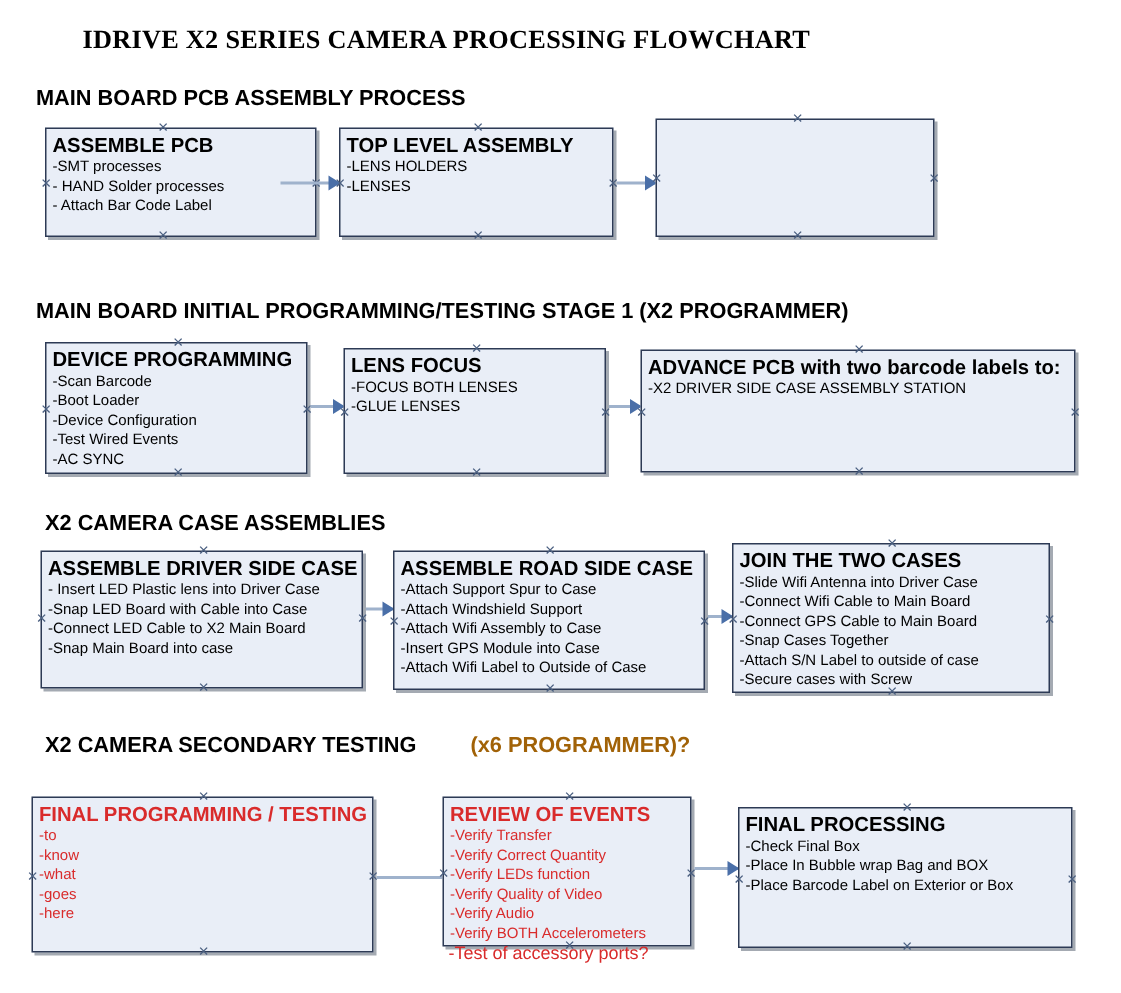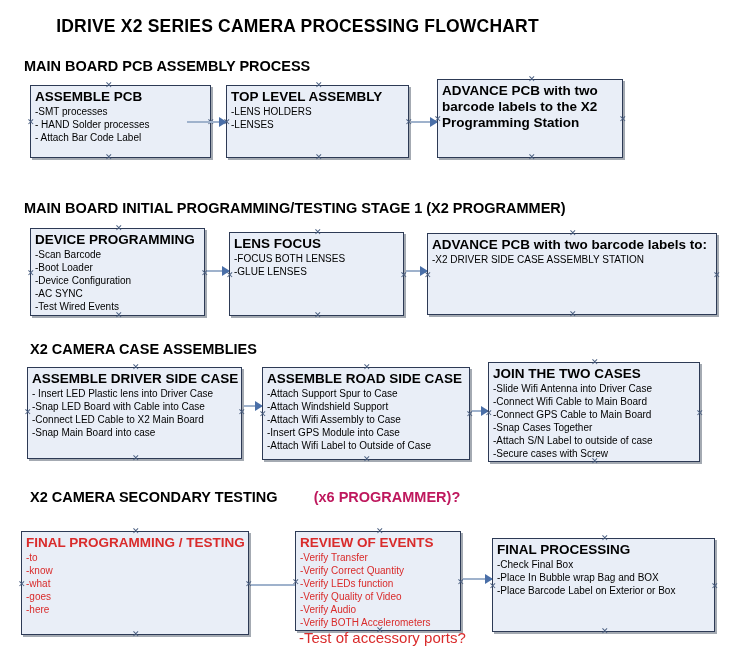--- a/index.html
+++ b/index.html
@@ -12,28 +12,29 @@
     overflow:hidden;
   }
   #canvas{position:absolute;inset:0;}
 
   .doc-title{
     position:absolute;
     left:0;top:16px;width:595px;
     text-align:center;
     font-size:17.5px;font-weight:bold;
     letter-spacing:.2px;
+    font-family:Liberation Serif, serif;
   }
 
   .section-title{
     position:absolute;
     font-size:14.5px;font-weight:bold;
     white-space:nowrap;
   }
-  .section-title .accent{color:#be185d;padding-left:32px;}
+  .section-title .accent{color:#a16207;padding-left:32px;}
 
   
   .box{
     position:absolute;
     background:#e9eef7;
     border:1.5px solid #2d3a55;
     box-sizing:border-box;
     box-shadow:2px 2px 0 rgba(90,100,115,.55);
     padding:3px 4px 2px 4px;
     overflow:visible;
@@ -49,21 +50,21 @@
     font-size:10px;
     line-height:1.30;
     white-space:nowrap;
   }
   .box.red .bx-title,
   .box.red li{color:#d92b2b;}
 
   
   .overflow-line{
     position:absolute;
-    font-size:15px;
+    font-size:12px;
     line-height:1.30;
     color:#d92b2b;
     white-space:nowrap;
   }
 
   
   .conn{
     position:absolute;
     height:2px;
     background:#9fb2cc;
@@ -126,37 +127,36 @@
     <span class="handle" style="left:88px;bottom:-4px;"></span>
     <span class="handle" style="left:-4px;top:33px;"></span>
     <span class="handle" style="right:-4px;top:33px;"></span>
   </div>
 
   <div class="conn" style="left:411px;top:121px;width:26px;">
     <span class="head"></span>
   </div>
 
   <div class="box" style="left:437px;top:79px;width:186px;height:79px;">
-    <div class="bx-title wrap">ADVANCE PCB with two barcode labels to the  X2 Programming Station</div>
     <span class="handle" style="left:90px;top:-4px;"></span>
     <span class="handle" style="left:90px;bottom:-4px;"></span>
     <span class="handle" style="left:-4px;top:36px;"></span>
     <span class="handle" style="right:-4px;top:36px;"></span>
   </div>
 
   <div class="section-title" style="left:24px;top:200px;">MAIN BOARD INITIAL PROGRAMMING/TESTING STAGE 1 (X2 PROGRAMMER)</div>
 
   <div class="box" style="left:30px;top:228px;width:175px;height:88px;">
     <div class="bx-title">DEVICE PROGRAMMING</div>
     <ul>
       <li>-Scan Barcode</li>
       <li>-Boot Loader</li>
       <li>-Device Configuration</li>
+      <li>-Test Wired Events</li>
       <li>-AC SYNC</li>
-      <li>-Test Wired Events</li>
     </ul>
     <span class="handle" style="left:84px;top:-4px;"></span>
     <span class="handle" style="left:84px;bottom:-4px;"></span>
     <span class="handle" style="left:-4px;top:41px;"></span>
     <span class="handle" style="right:-4px;top:41px;"></span>
   </div>
 
   <div class="conn" style="left:207px;top:270px;width:22px;">
     <span class="head"></span>
   </div>

